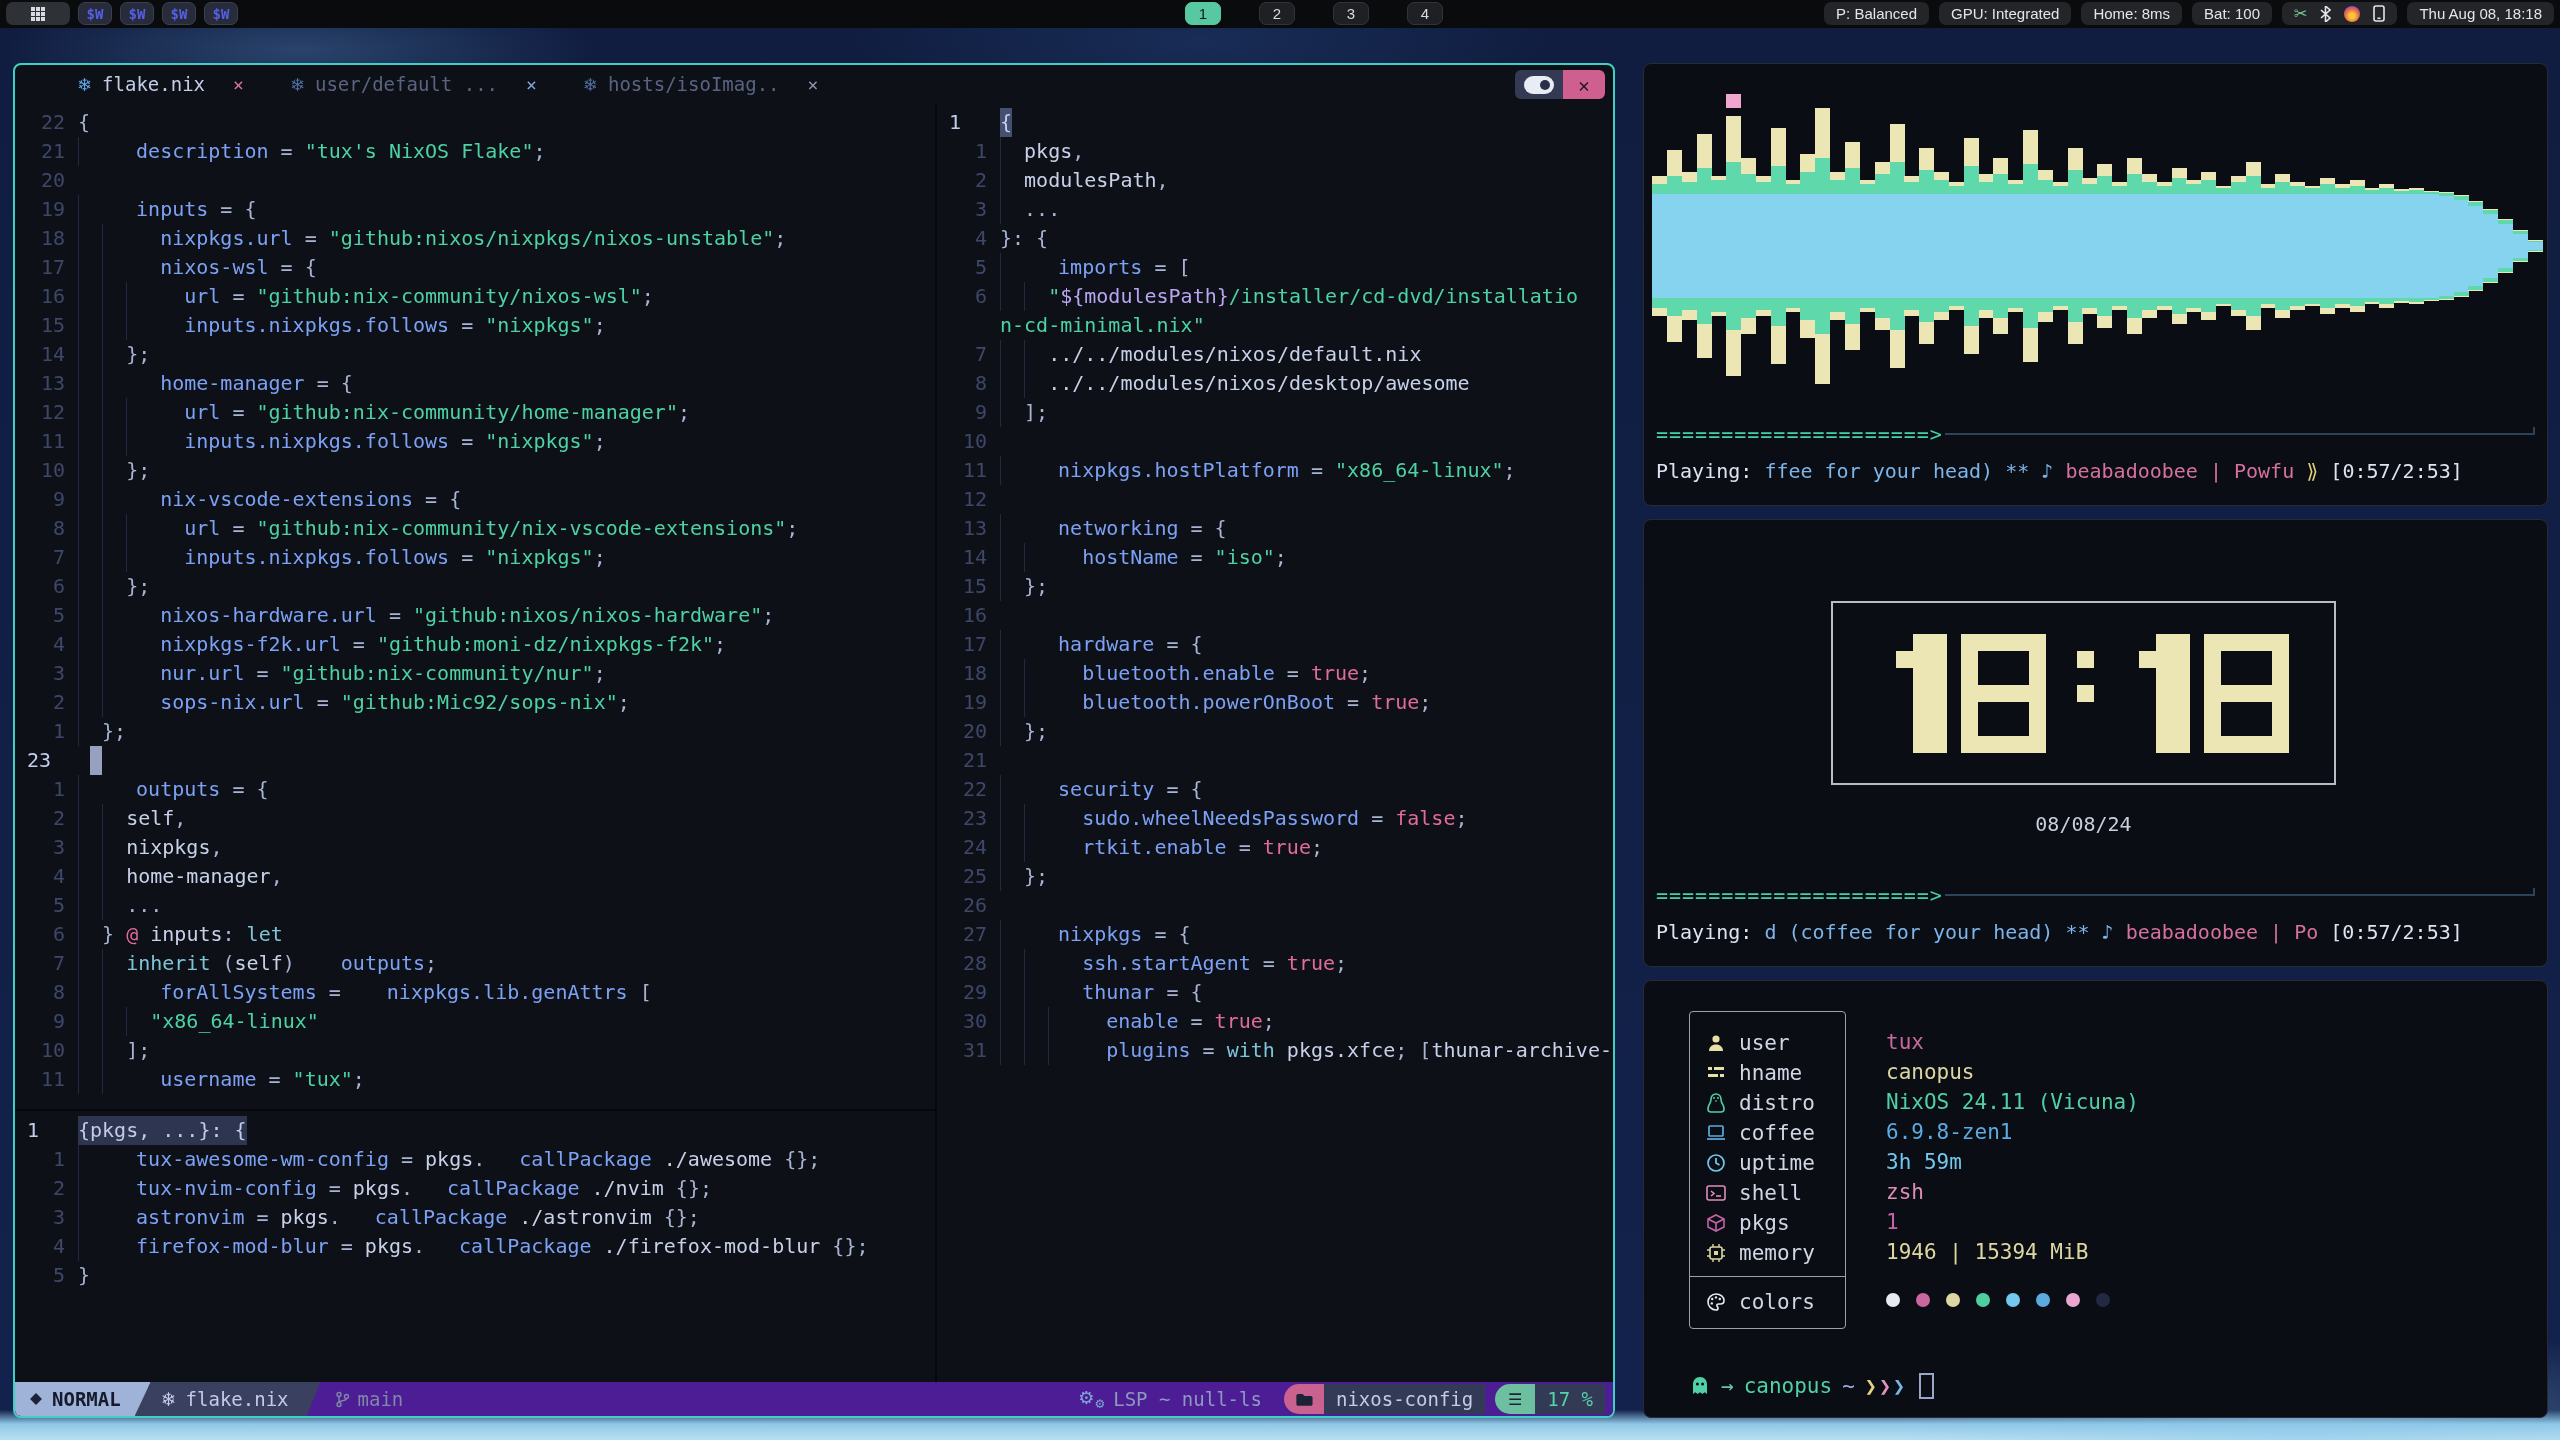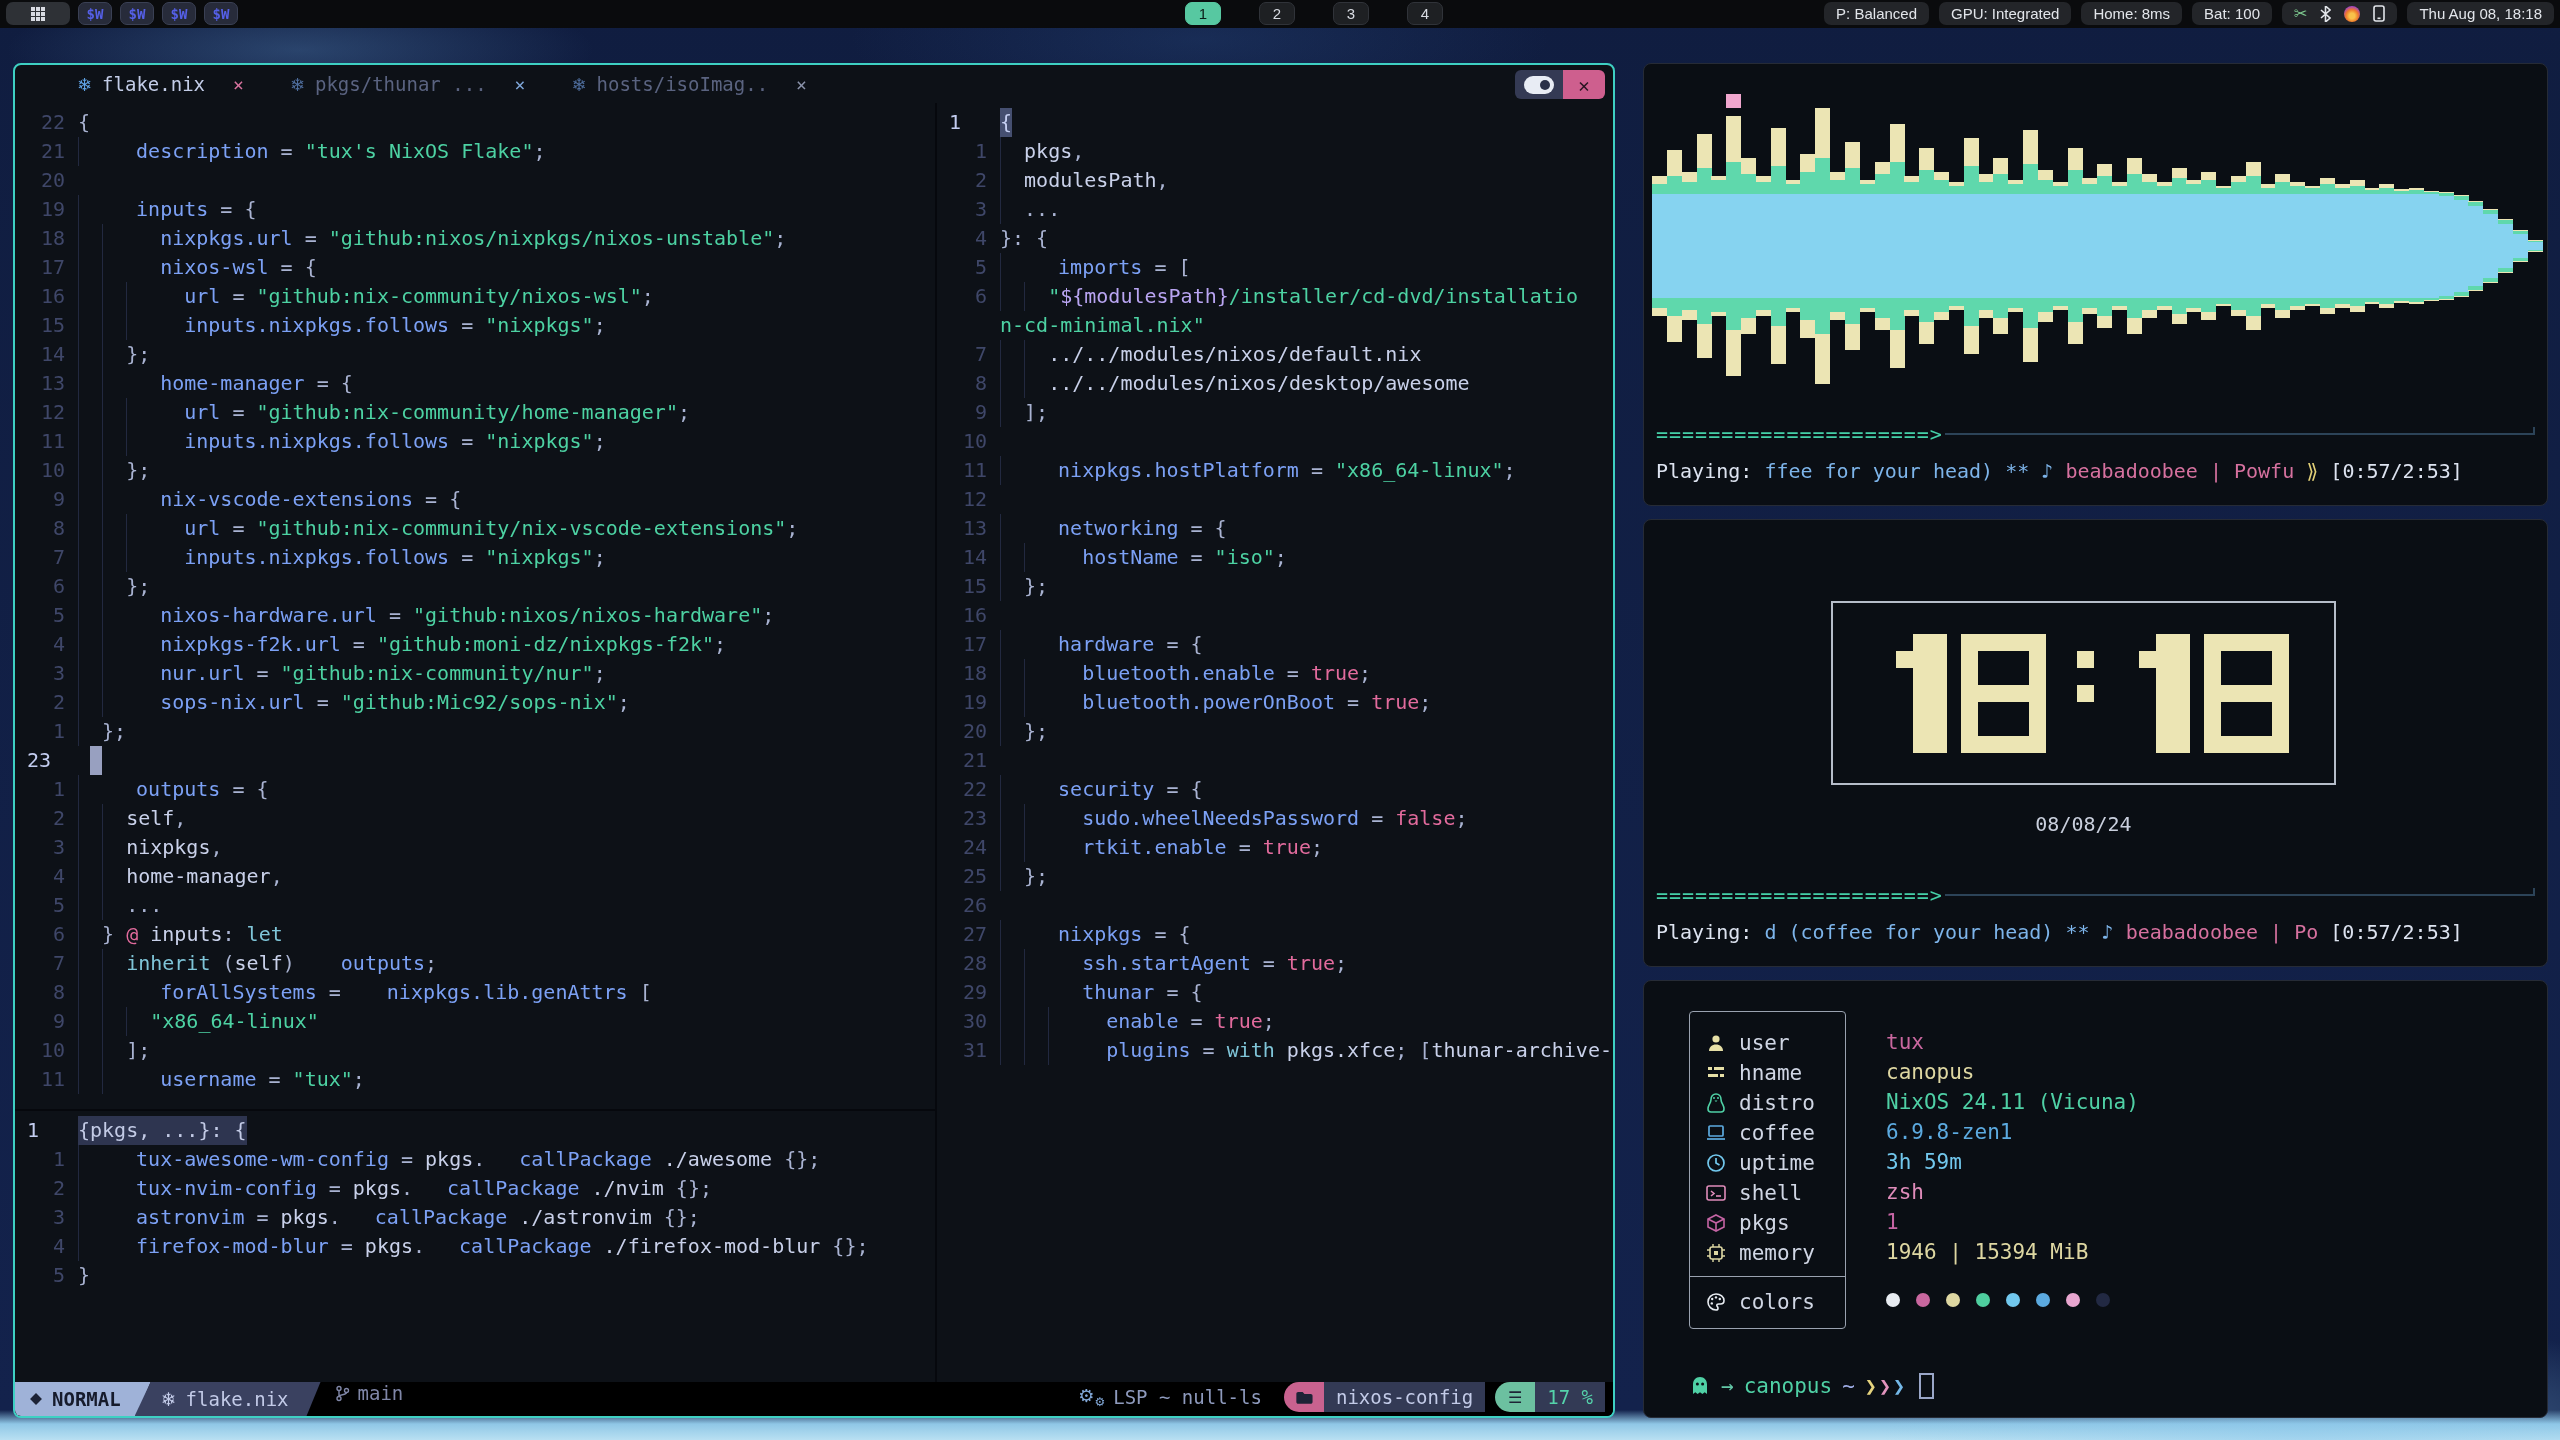--- a/index.html
+++ b/index.html
@@ -59,22 +59,22 @@
   .code{flex:1;}
   .ig{display:inline-block;width:2ch;box-shadow:inset 1px 0 0 #222940;height:29px;vertical-align:top;}
   .c-p{color:#a9b3d2;} .c-wp{color:#c3cbe6;}
   .c-id{color:#7ca1f5;margin-left:34px;} .c-str{color:#4dd2a3;} .c-kw{color:#e26b9d;}
   .c-int{color:#b9a5f2;} .c-pth{color:#c9d1ea;} .c-cy{color:#7fc5d8;}
   .c-cur{background:#98a0c0;color:#0d1117;display:inline-block;width:1ch;}
   .c-curi{background:#454f70;color:#c6d0f2;display:inline-block;}
   .hlline .code{background:transparent;}
   .hlwrap{background:#2e3550;display:inline-block;}
   
-  .statusline{position:absolute;left:0;bottom:0;width:100%;height:34px;background:#000000;
-    display:flex;align-items:flex-start;font-size:19px;}
+  .statusline{position:absolute;left:0;bottom:0;width:100%;height:34px;background:#4c1d95;
+    display:flex;align-items:center;font-size:19px;}
   .sl-mode{background:#9fb2d8;color:#161b2c;font-weight:bold;height:34px;display:flex;align-items:center;
     padding:0 18px 0 14px;gap:9px;clip-path:polygon(0 0,100% 0,calc(100% - 14px) 100%,0 100%);padding-right:30px;}
   .sl-file{background:#3a4160;color:#c3cbe8;height:34px;display:flex;align-items:center;gap:9px;
     margin-left:-16px;padding:0 32px 0 26px;clip-path:polygon(16px 0,100% 0,calc(100% - 14px) 100%,0 100%);}
   .sl-branch{display:flex;align-items:center;gap:8px;color:#8087a8;margin-left:14px;}
   .sl-right{margin-left:auto;display:flex;align-items:center;gap:10px;padding-right:8px;}
   .sl-lsp{display:flex;align-items:center;gap:8px;color:#8e9abd;margin-right:12px;}
   .gear{color:#82a8d8;font-family:"DejaVu Sans",sans-serif;font-size:18px;}
   .gear small{font-size:12px;vertical-align:-4px;}
   .seg-ico{height:30px;width:40px;border-radius:15px 0 0 15px;display:flex;align-items:center;justify-content:center;}
@@ -185,21 +185,21 @@
 
   <div class="nvim">
     <div class="tabbar" id="tabbar">
         <div class="tab active">
           <span class="flake">❄</span>
           <span>flake.nix</span>
           <span class="x" style="color: rgb(217, 115, 159);">×</span>
         </div>
         <div class="tab">
           <span class="flake">❄</span>
-          <span>pkgs/thunar ...</span>
+          <span>user/default ...</span>
           <span class="x" style="color: rgb(126, 166, 216);">×</span>
         </div>
         <div class="tab">
           <span class="flake">❄</span>
           <span>hosts/isoImag..</span>
           <span class="x" style="color: rgb(139, 147, 171);">×</span>
         </div>
       </div>
     <div class="winctl">
       <div class="toggle">

